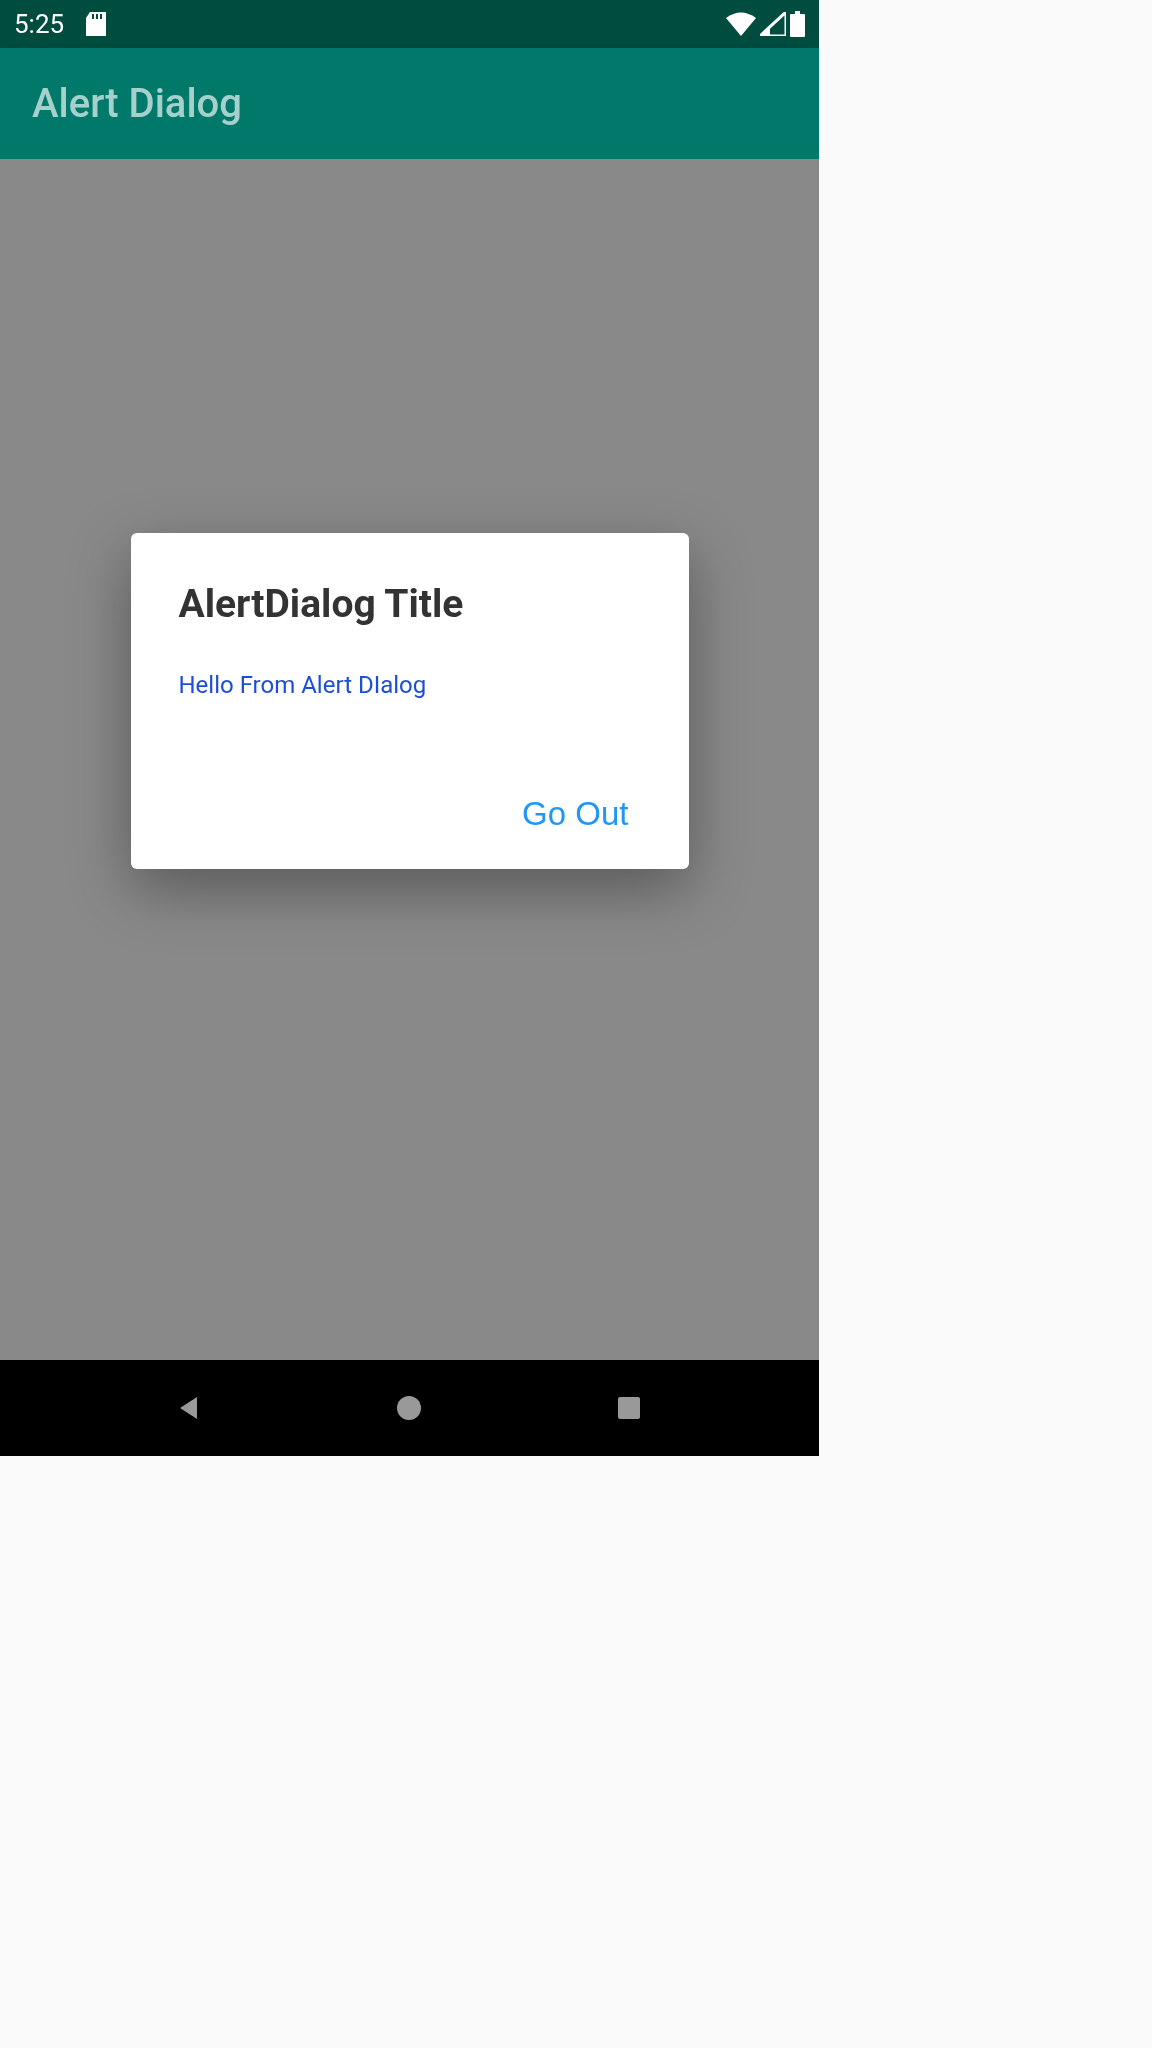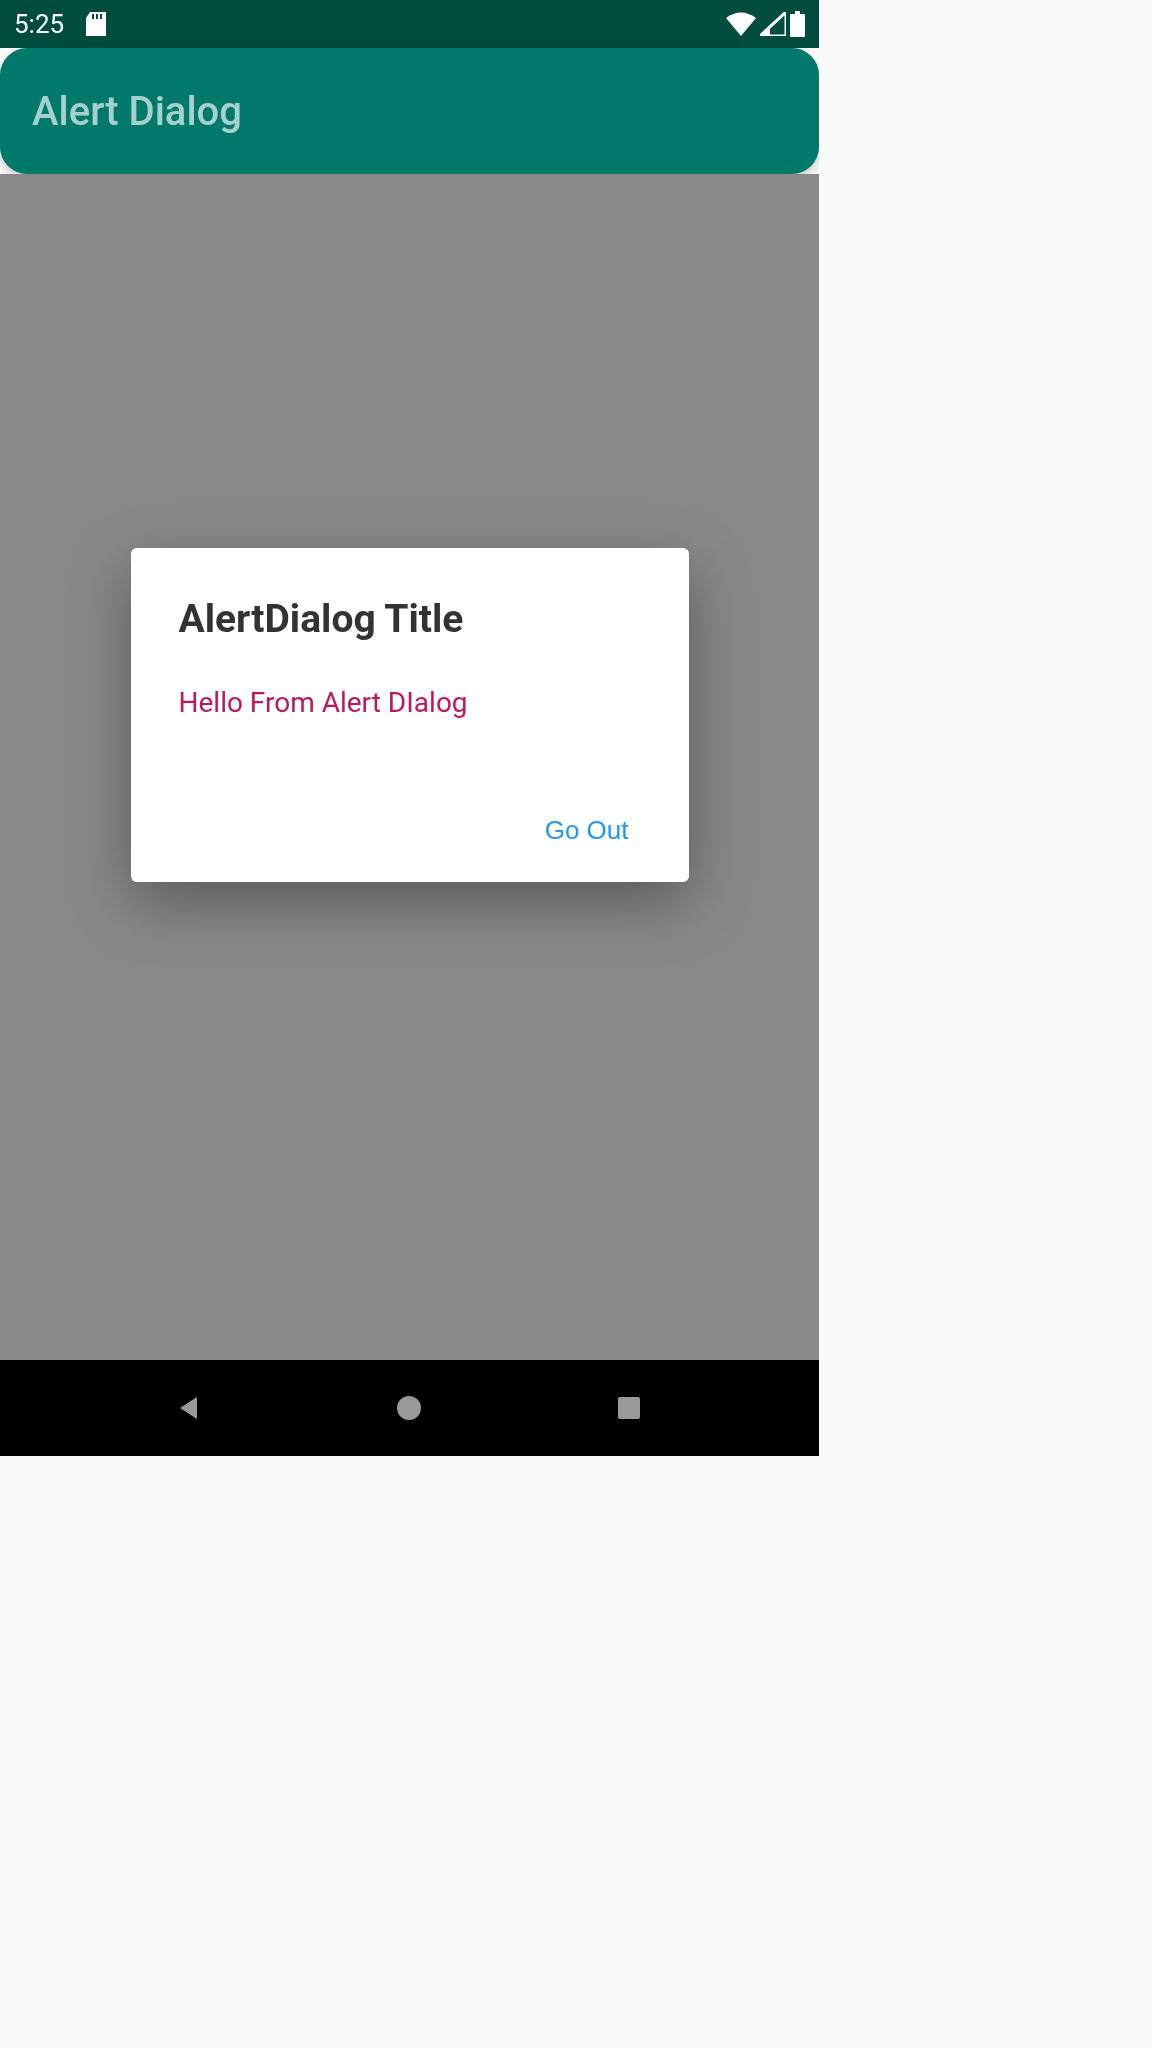--- a/index.html
+++ b/index.html
@@ -39,27 +39,26 @@
       font-weight: 400;
     }
     
     .status-right {
       display: flex;
       align-items: center;
       gap: 4px;
     }
     
     .app-bar {
-      height: 126px;
+      height: 111px;
       background: #00796b;
       display: flex;
       align-items: center;
       padding: 0 32px;
       box-shadow: 0 4px 8px rgba(0,0,0,0.2);
-      border-radius: 27px;
     }
     
     .app-bar-title {
       font-size: 40px;
       font-weight: 500;
       color: #ffffff;
       opacity: 0.65;
     }
     
     .content-area {
@@ -90,33 +89,33 @@
     }
     
     .dialog-title {
       font-size: 39px;
       font-weight: 700;
       color: #333333;
       margin-bottom: 44px;
     }
     
     .dialog-message {
-      font-size: 28px;
+      font-size: 24px;
       font-weight: 400;
-      color: #be185d;
+      color: #1d4ed8;
       margin-bottom: 88px;
     }
     
     .dialog-actions {
       display: flex;
       justify-content: flex-end;
     }
     
     .dialog-button {
-      font-size: 26px;
+      font-size: 33px;
       font-weight: 500;
       color: #2196f3;
       background: none;
       border: none;
       padding: 8px 12px;
       cursor: pointer;
     }
     
     .nav-bar {
       position: absolute;

